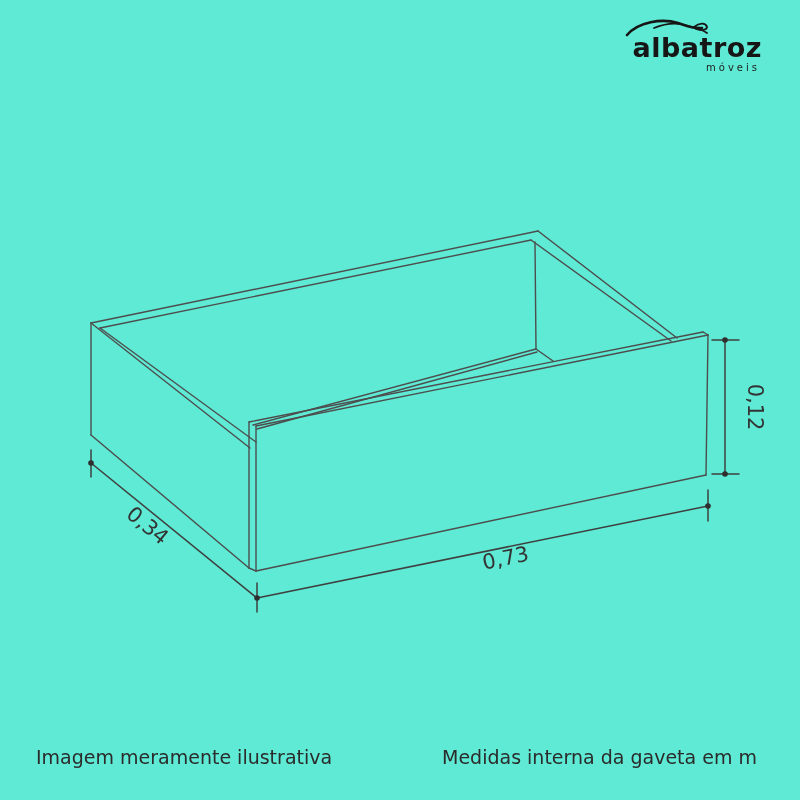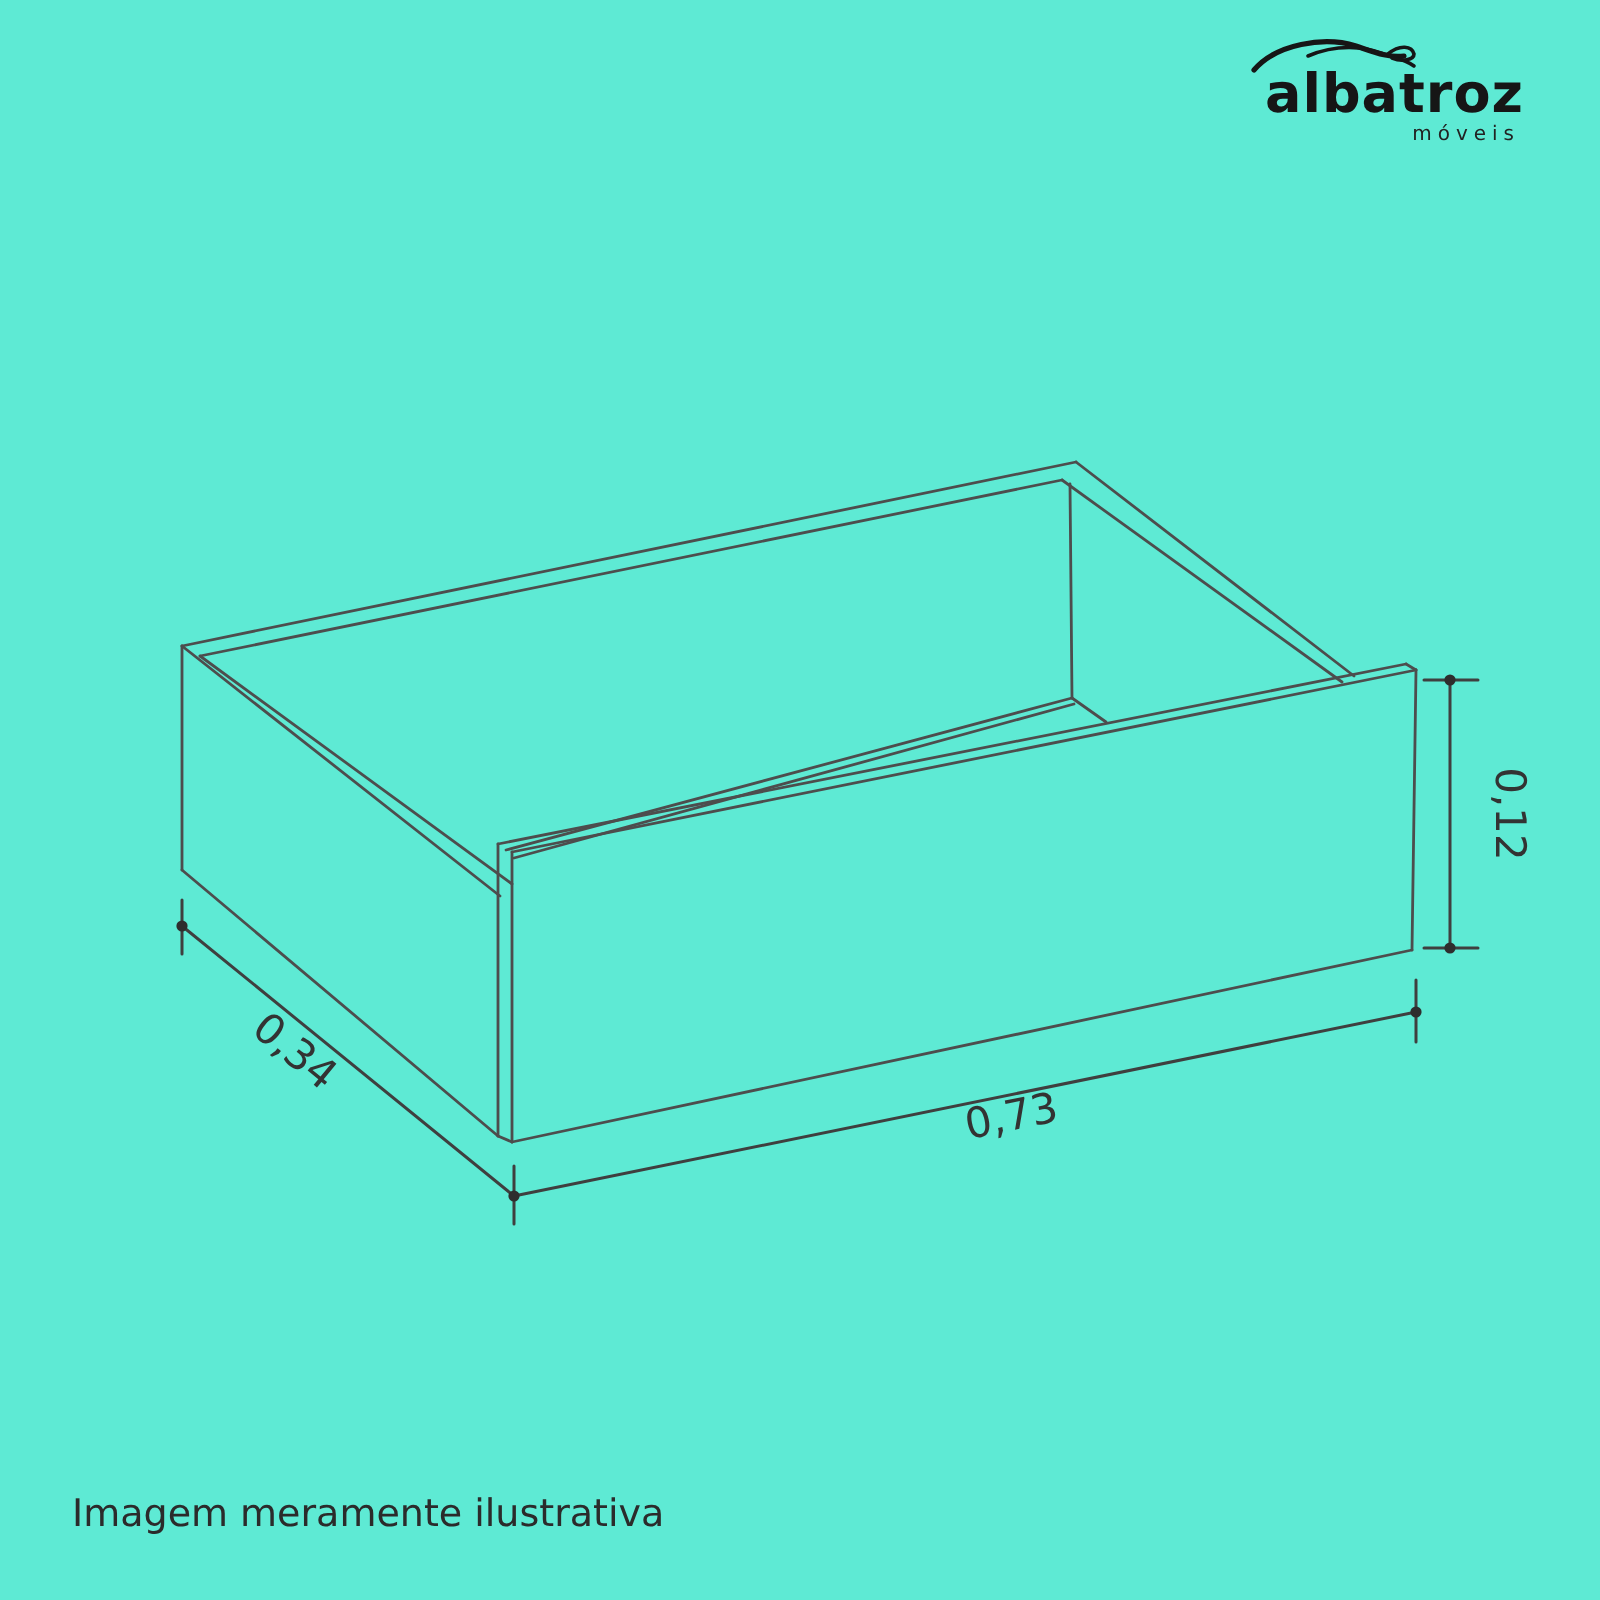--- a/index.html
+++ b/index.html
@@ -152,14 +152,15 @@
       <path class="dim-line" d="M712,340 L739,340"></path>
       <path class="dim-line" d="M712,474 L739,474"></path>
       <path class="dim-line" d="M725,340 L725,474"></path>
       <circle class="dim-dot" cx="725" cy="340" r="2.8"></circle>
       <circle class="dim-dot" cx="725" cy="474" r="2.8"></circle>
       <text class="dim-label" transform="translate(748,407) rotate(90)" text-anchor="middle">0,12</text>
     </g>
   </svg>
 
   <div class="caption caption-left">Imagem meramente ilustrativa</div>
+  <div class="caption caption-right">Medidas interna da gaveta em m</div>
 
 </div>
 
 </body></html>

